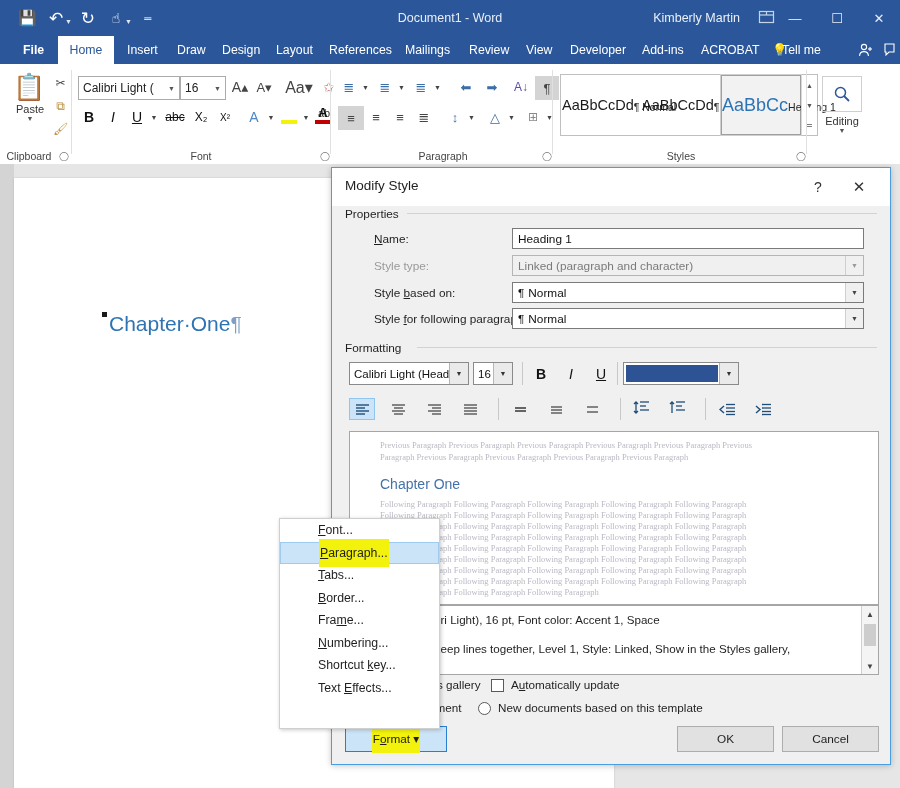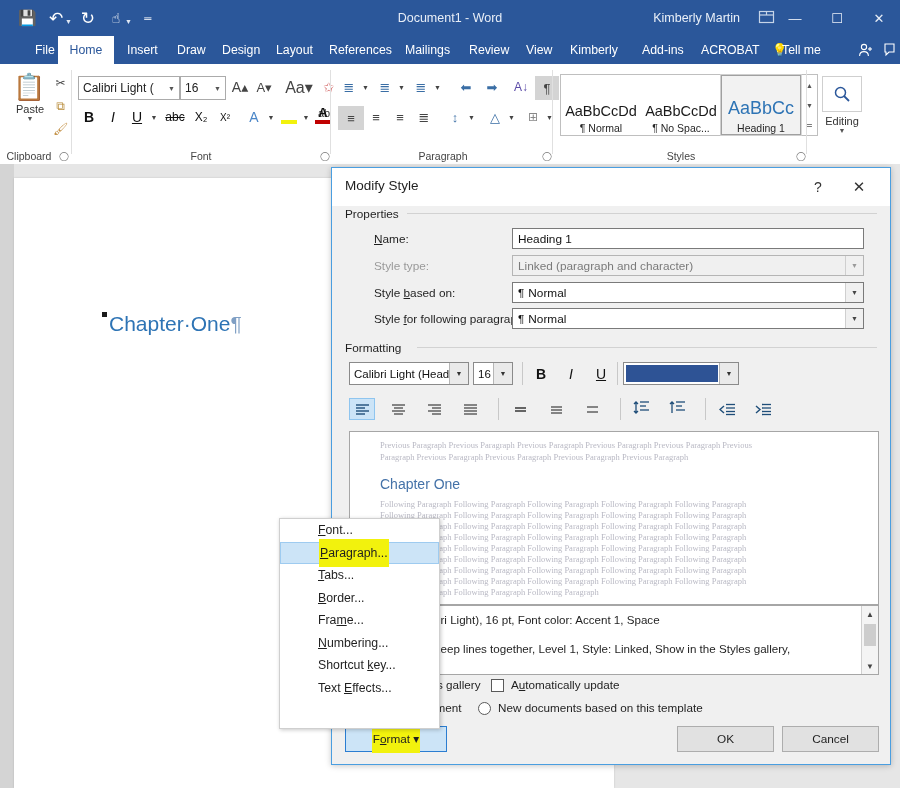--- a/index.html
+++ b/index.html
@@ -43,21 +43,21 @@
   .ctrl{position:absolute;display:flex;align-items:center;justify-content:center;color:#444;}
   .btnbox{border:1px solid transparent;}
   .btnbox.on{background:#d4d4d4;}
 
   .fontbox{position:absolute;border:1px solid #ababab;background:#fff;display:flex;align-items:center;
     height:22px;font-size:12px;color:#222;}
   .fontbox .txt{padding-left:4px;overflow:hidden;white-space:nowrap;}
   .fontbox .car{margin-left:auto;padding-right:4px;font-size:7px;color:#555;}
 
   .sty-gal{position:absolute;border:1px solid #bfbfbf;background:#fff;display:flex;}
-  .sty{width:78px;height:58px;display:flex;flex-direction:column;align-items:center;justify-content:flex-end;
+  .sty{width:78px;height:58px;display:flex;flex-direction:row;align-items:center;justify-content:flex-start;
     border:1px solid transparent;}
   .sty.sel{border:1px solid #a0a0a0;background:#f2f2f2;outline:1px solid #cfcfcf;}
   .sty-prev{font-size:14.5px;color:#1a1a1a;white-space:nowrap;}
   .sty-prev.h1{font-size:18px;color:#2e74b5;font-weight:normal;}
   .sty-name{font-size:10.5px;color:#262626;margin-top:3px;white-space:nowrap;}
   .gal-scroll{width:15px;display:flex;flex-direction:column;border-left:1px solid #d8d8d8;background:#fff;}
   .gal-scroll div{flex:1;display:flex;align-items:center;justify-content:center;font-size:7px;color:#555;}
 
   .editing{position:absolute;display:flex;flex-direction:column;align-items:center;}
   .editing .ico{width:38px;height:34px;border:1px solid #cfcfcf;display:flex;align-items:center;justify-content:center;
@@ -166,31 +166,31 @@
         </svg>
     </div>
     <div class="wincontrols">
       <div class="wc">—</div>
       <div class="wc">☐</div>
       <div class="wc">✕</div>
     </div>
   </div>
 
   <div class="tabsbar">
-    <div class="tab" style="left:26px;">File</div>
+    <div class="tab" style="left:14px;font-weight:bold;">File</div>
     <div class="tab active" style="left:58px;width:56px;text-align:center;padding:0;">Home</div>
     <div class="tab" style="left:118px;">Insert</div>
     <div class="tab" style="left:168px;">Draw</div>
     <div class="tab" style="left:213px;">Design</div>
     <div class="tab" style="left:267px;">Layout</div>
     <div class="tab" style="left:320px;">References</div>
     <div class="tab" style="left:396px;">Mailings</div>
     <div class="tab" style="left:460px;">Review</div>
     <div class="tab" style="left:517px;">View</div>
-    <div class="tab" style="left:561px;">Kimberly</div>
+    <div class="tab" style="left:561px;">Developer</div>
     <div class="tab" style="left:633px;">Add-ins</div>
     <div class="tab" style="left:692px;">ACROBAT</div>
     <div class="tellme" style="left:772px;">
       <span class="bulb">💡</span><span>Tell me</span>
     </div>
     <div class="acct-ico" style="left:858px;">
       <svg width="16" height="16" viewBox="0 0 16 16">
           <circle cx="6" cy="5" r="2.6" fill="none" stroke="#fff" stroke-width="1.1"></circle>
           <path d="M1.6 14c0-2.8 2-4.4 4.4-4.4s4.4 1.6 4.4 4.4" fill="none" stroke="#fff" stroke-width="1.1"></path>
           <line x1="12" y1="5" x2="12" y2="9" stroke="#fff" stroke-width="1.1"></line>

